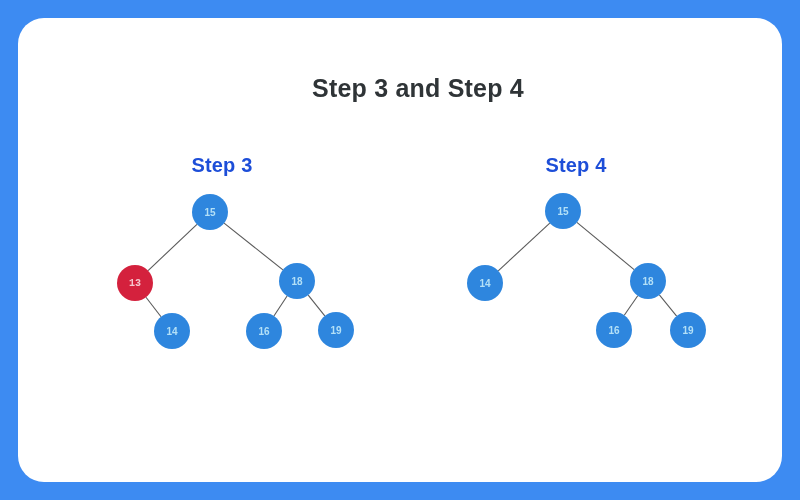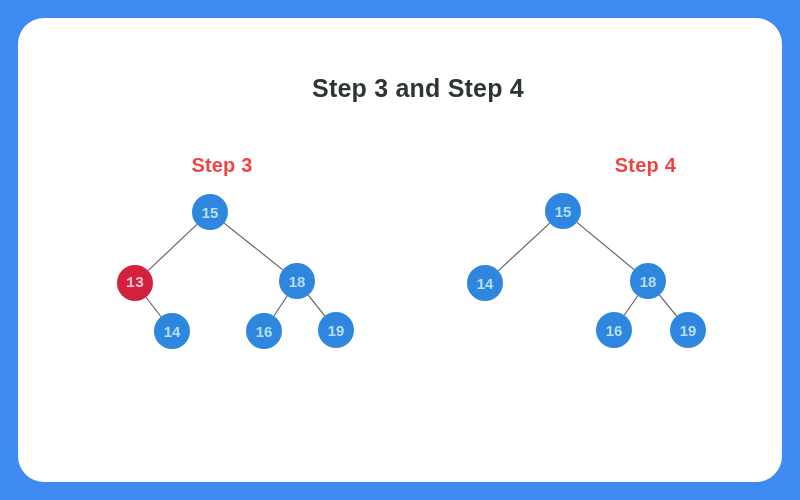--- a/index.html
+++ b/index.html
@@ -39,28 +39,28 @@
     text-align: center;
     font-size: 25px;
     font-weight: bold;
     color: #2f3437;
     letter-spacing: 0.2px;
   }
   .panel-title {
     position: absolute;
     font-size: 20px;
     font-weight: bold;
-    color: #ef4444;
+    color: #1d4ed8;
     text-align: center;
     top: 136px;
     width: 200px;
     letter-spacing: 0.2px;
   }
   #panel-title-left  { left: 104px; }
-  #panel-title-right { left: 458px; text-align: right; }
+  #panel-title-right { left: 458px; }
 
   .tree-svg {
     position: absolute;
     left: 0;
     top: 0;
     width: 800px;
     height: 500px;
     pointer-events: none;
   }
   .edge {
@@ -69,21 +69,21 @@
     fill: none;
   }
   .node {
     position: absolute;
     width: 36px;
     height: 36px;
     border-radius: 50%;
     display: flex;
     align-items: center;
     justify-content: center;
-    font-size: 15px;
+    font-size: 10px;
     font-weight: bold;
     box-sizing: border-box;
     user-select: none;
   }
   .node-blue {
     background: #2e86de;
     color: #b3e0f7;
   }
   .node-red {
     background: #d4213d;

